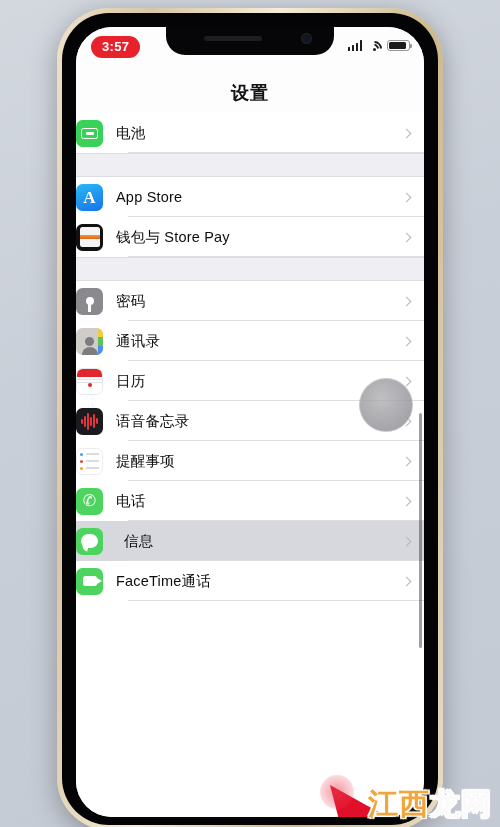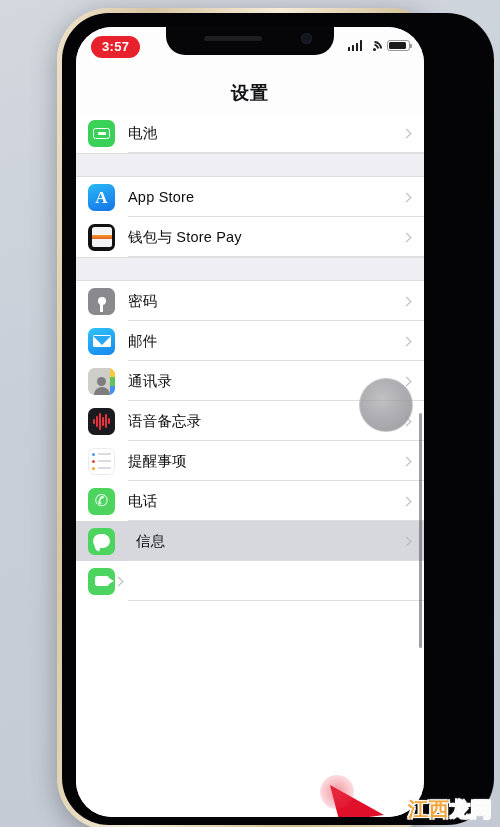--- a/index.html
+++ b/index.html
@@ -18,21 +18,21 @@
     position:absolute;
     left:57px; top:8px;
     width:386px; height:822px;
     border-radius:52px;
     background:linear-gradient(100deg,#efe2c9 0%,#d9c7a4 18%,#f6ecd8 42%,#cdb98f 72%,#e8dcc2 100%);
     box-shadow:0 6px 26px rgba(60,60,70,.42);
   }
   .phone-bezel{
     position:absolute;
     left:5px; top:5px;
-    width:432px; height:812px;
+    width:376px; height:812px;
     border-radius:47px;
     background:#040406;
   }
   .screen{
     position:absolute;
     left:14px; top:14px;
     width:348px; height:790px;
     border-radius:36px;
     background:#ffffff;
     overflow:hidden;
@@ -120,21 +120,20 @@
     height:704px;
     background:#ffffff;
     overflow:hidden;
   }
   .group{ background:#ffffff; }
   .gap{ height:24px; background:#eeeef3; border-top:.5px solid #dcdce1; border-bottom:.5px solid #dcdce1;}
 
   .row{
     display:flex; align-items:center;
     height:40px;
-    padding-left:12px;
     position:relative;
     background:#ffffff;
   }
   .row.selected{ background:#d7d8dd;gap:8px; }
   .row .sep{
     position:absolute; left:52px; right:0; bottom:0;
     height:.6px; background:#dededf;
   }
   .row:last-child .sep{ display:block; }
   .icon{
@@ -268,21 +267,21 @@
     right:2px; top:300px;
     width:3px; height:235px;
     border-radius:2px;
     background:rgba(80,80,88,.55);
   }
 
   
   .watermark{
     position:absolute;
     right:8px; bottom:8px;
-    font-size:20px;
+    font-size:30px;
     font-weight:bold;
     letter-spacing:1px;
     line-height:1;
     text-shadow:
       -1.4px -1.4px 0 #fff, 1.4px -1.4px 0 #fff,
       -1.4px  1.4px 0 #fff, 1.4px  1.4px 0 #fff,
        0 0 3px rgba(255,255,255,.9);
   }
   .watermark .o{ color:#f0a63c; }
   .watermark .w{ color:#fafafa; }
@@ -355,37 +354,38 @@
             <div class="group">
               <div class="row">
                 <div class="icon ic-passwords">
                   <span></span>
                 </div>
                 <div class="label">密码</div>
                 <div class="chev"></div>
                 <div class="sep"></div>
               </div>
               <div class="row">
-                <div class="icon ic-mail">
-                  <span></span>
-                </div>
-                <div class="label">邮件</div>
-                <div class="chev"></div>
-                <div class="sep"></div>
-              </div>
-              <div class="row">
                 <div class="icon ic-contacts">
                   <span></span>
                   <em></em>
                 </div>
                 <div class="label">通讯录</div>
                 <div class="chev"></div>
                 <div class="sep"></div>
               </div>
               <div class="row">
+                <div class="icon ic-calendar">
+                  <i></i>
+                  <u></u>
+                </div>
+                <div class="label">日历</div>
+                <div class="chev"></div>
+                <div class="sep"></div>
+              </div>
+              <div class="row">
                 <div class="icon ic-voicememos">
                   <span>
                     <b></b>
                     <b></b>
                     <b></b>
                     <b></b>
                     <b></b>
                     <b></b>
                   </span>
                 </div>
@@ -425,20 +425,21 @@
                   <span></span>
                 </div>
                 <div class="label">信息</div>
                 <div class="chev"></div>
                 <div class="sep"></div>
               </div>
               <div class="row">
                 <div class="icon ic-facetime">
                   <span></span>
                 </div>
+                <div class="label">FaceTime通话</div>
                 <div class="chev"></div>
                 <div class="sep"></div>
               </div>
             </div>
           </div>
         <div class="touch-circle"></div>
         <div class="scroll-ind"></div>
         <div class="cursor">
           <div class="halo"></div>
           <svg width="80" height="80" viewBox="0 0 80 80">

